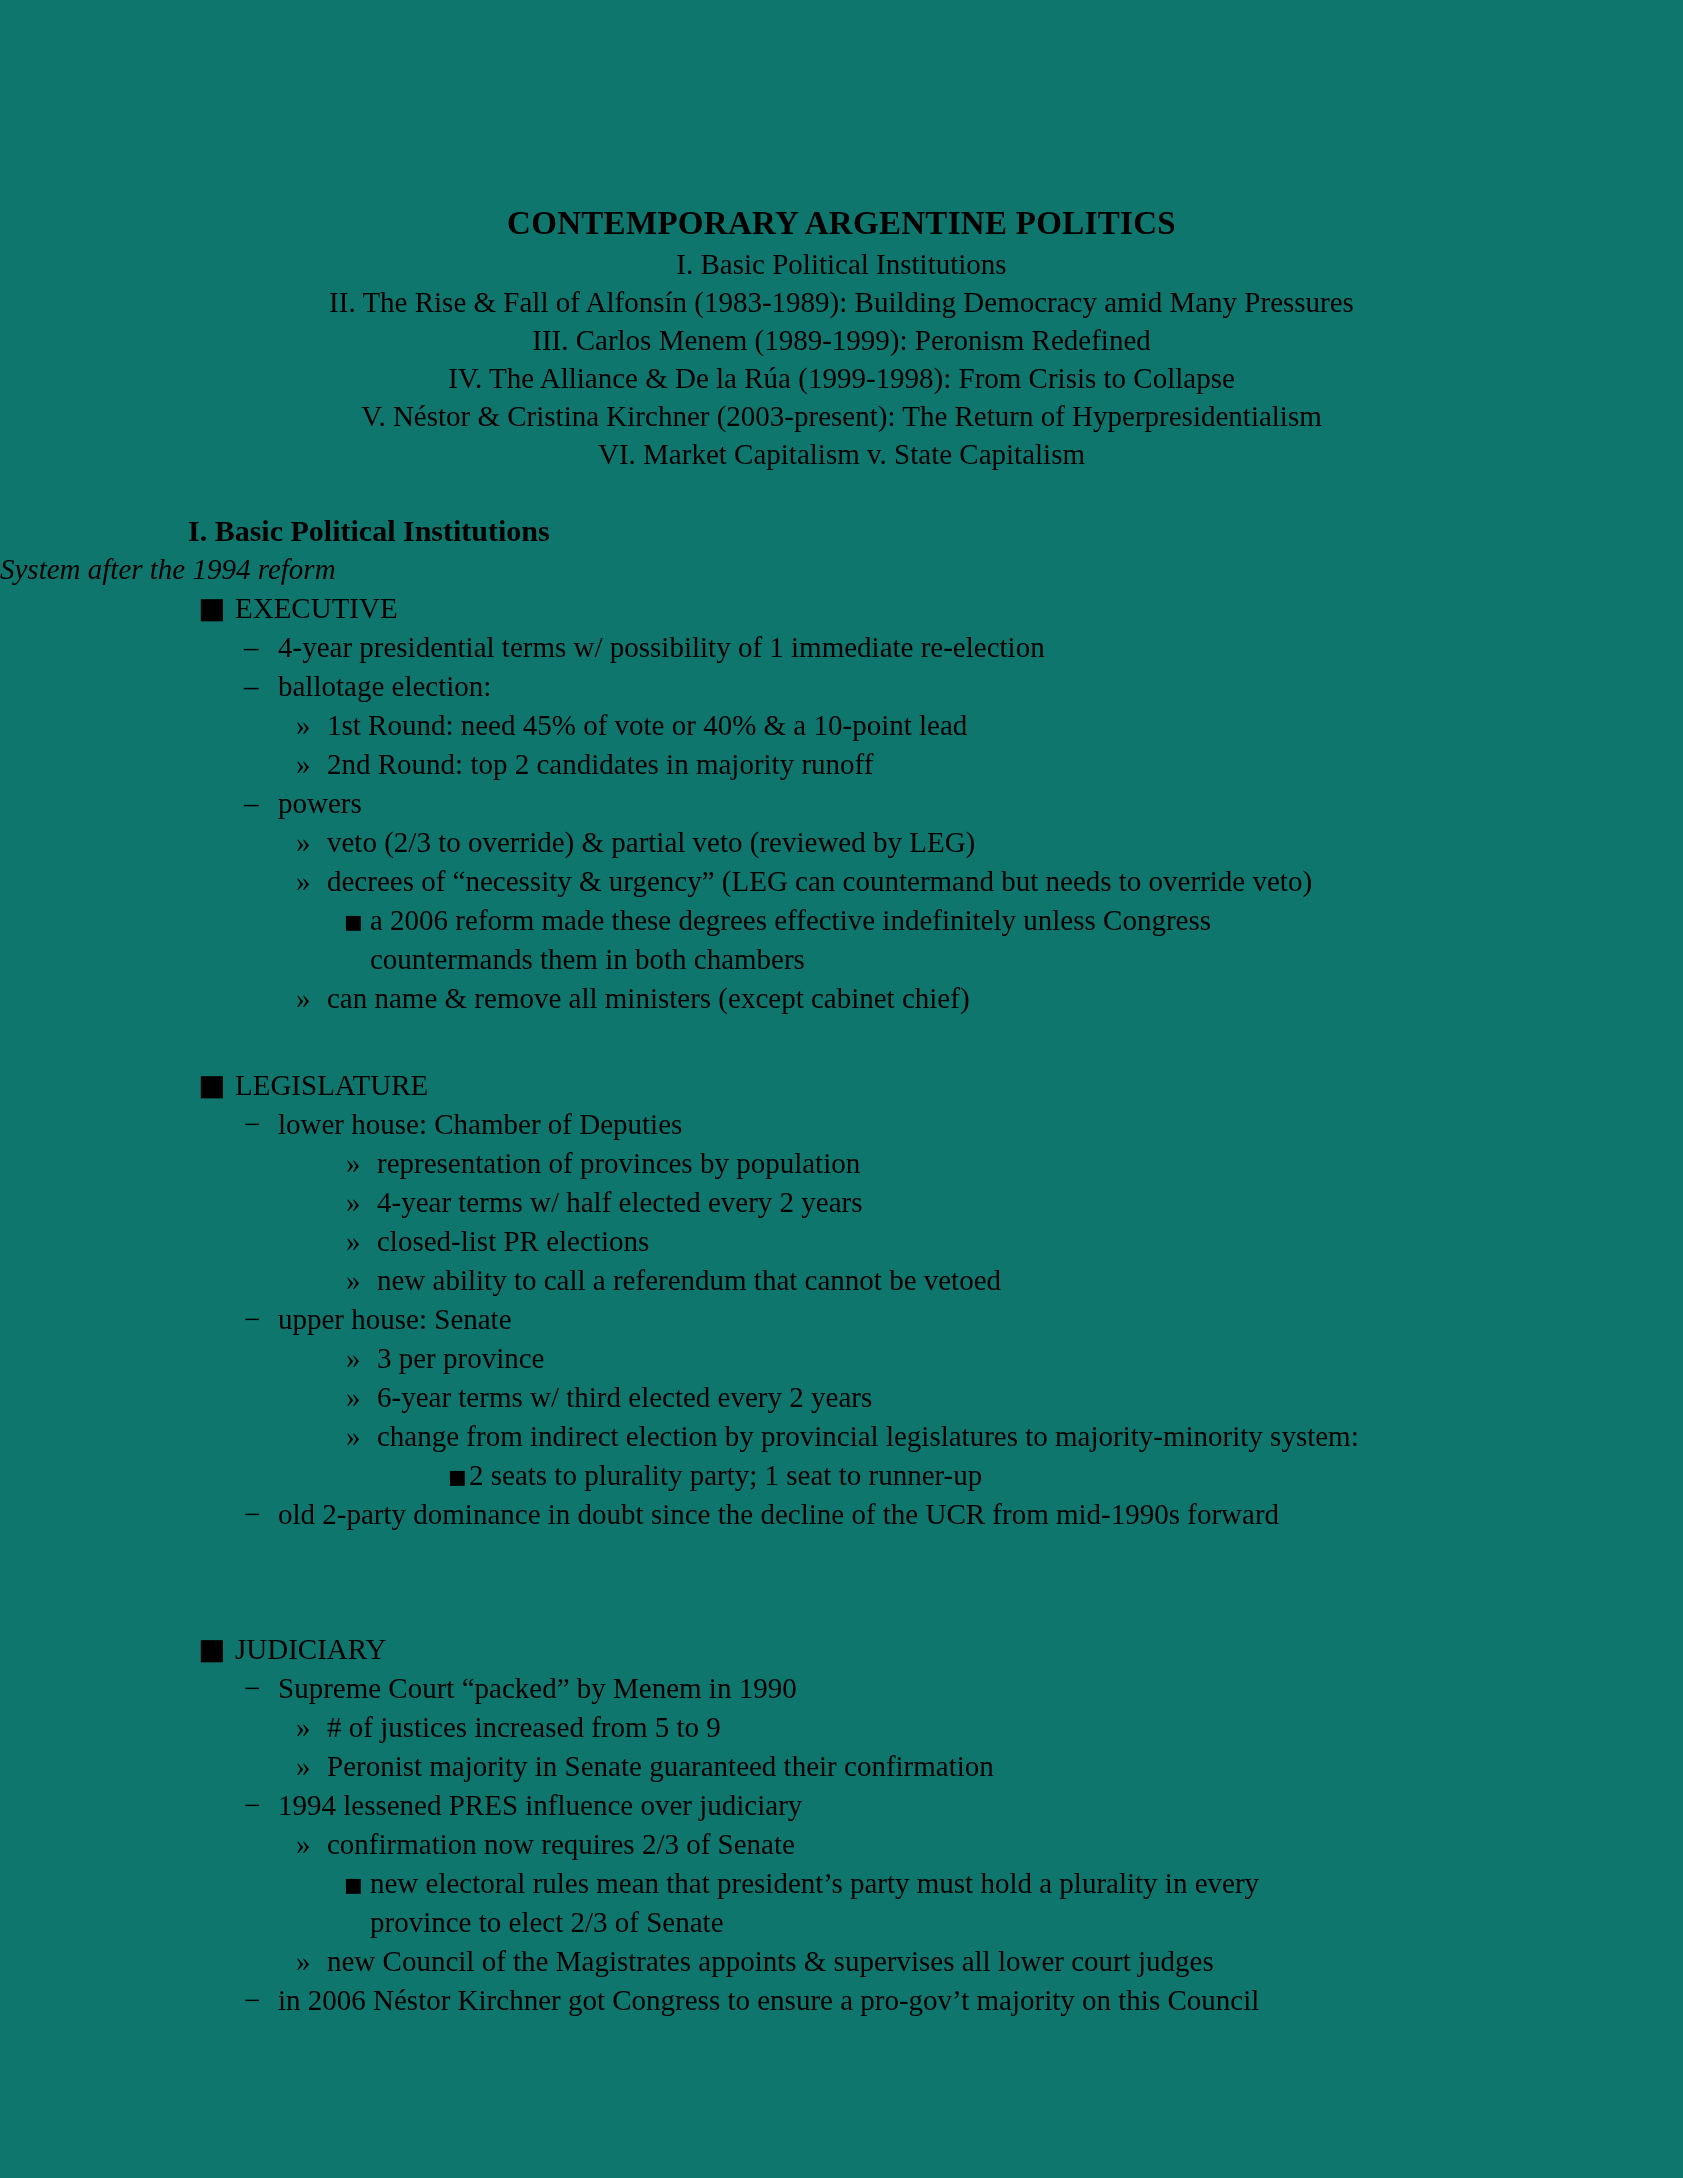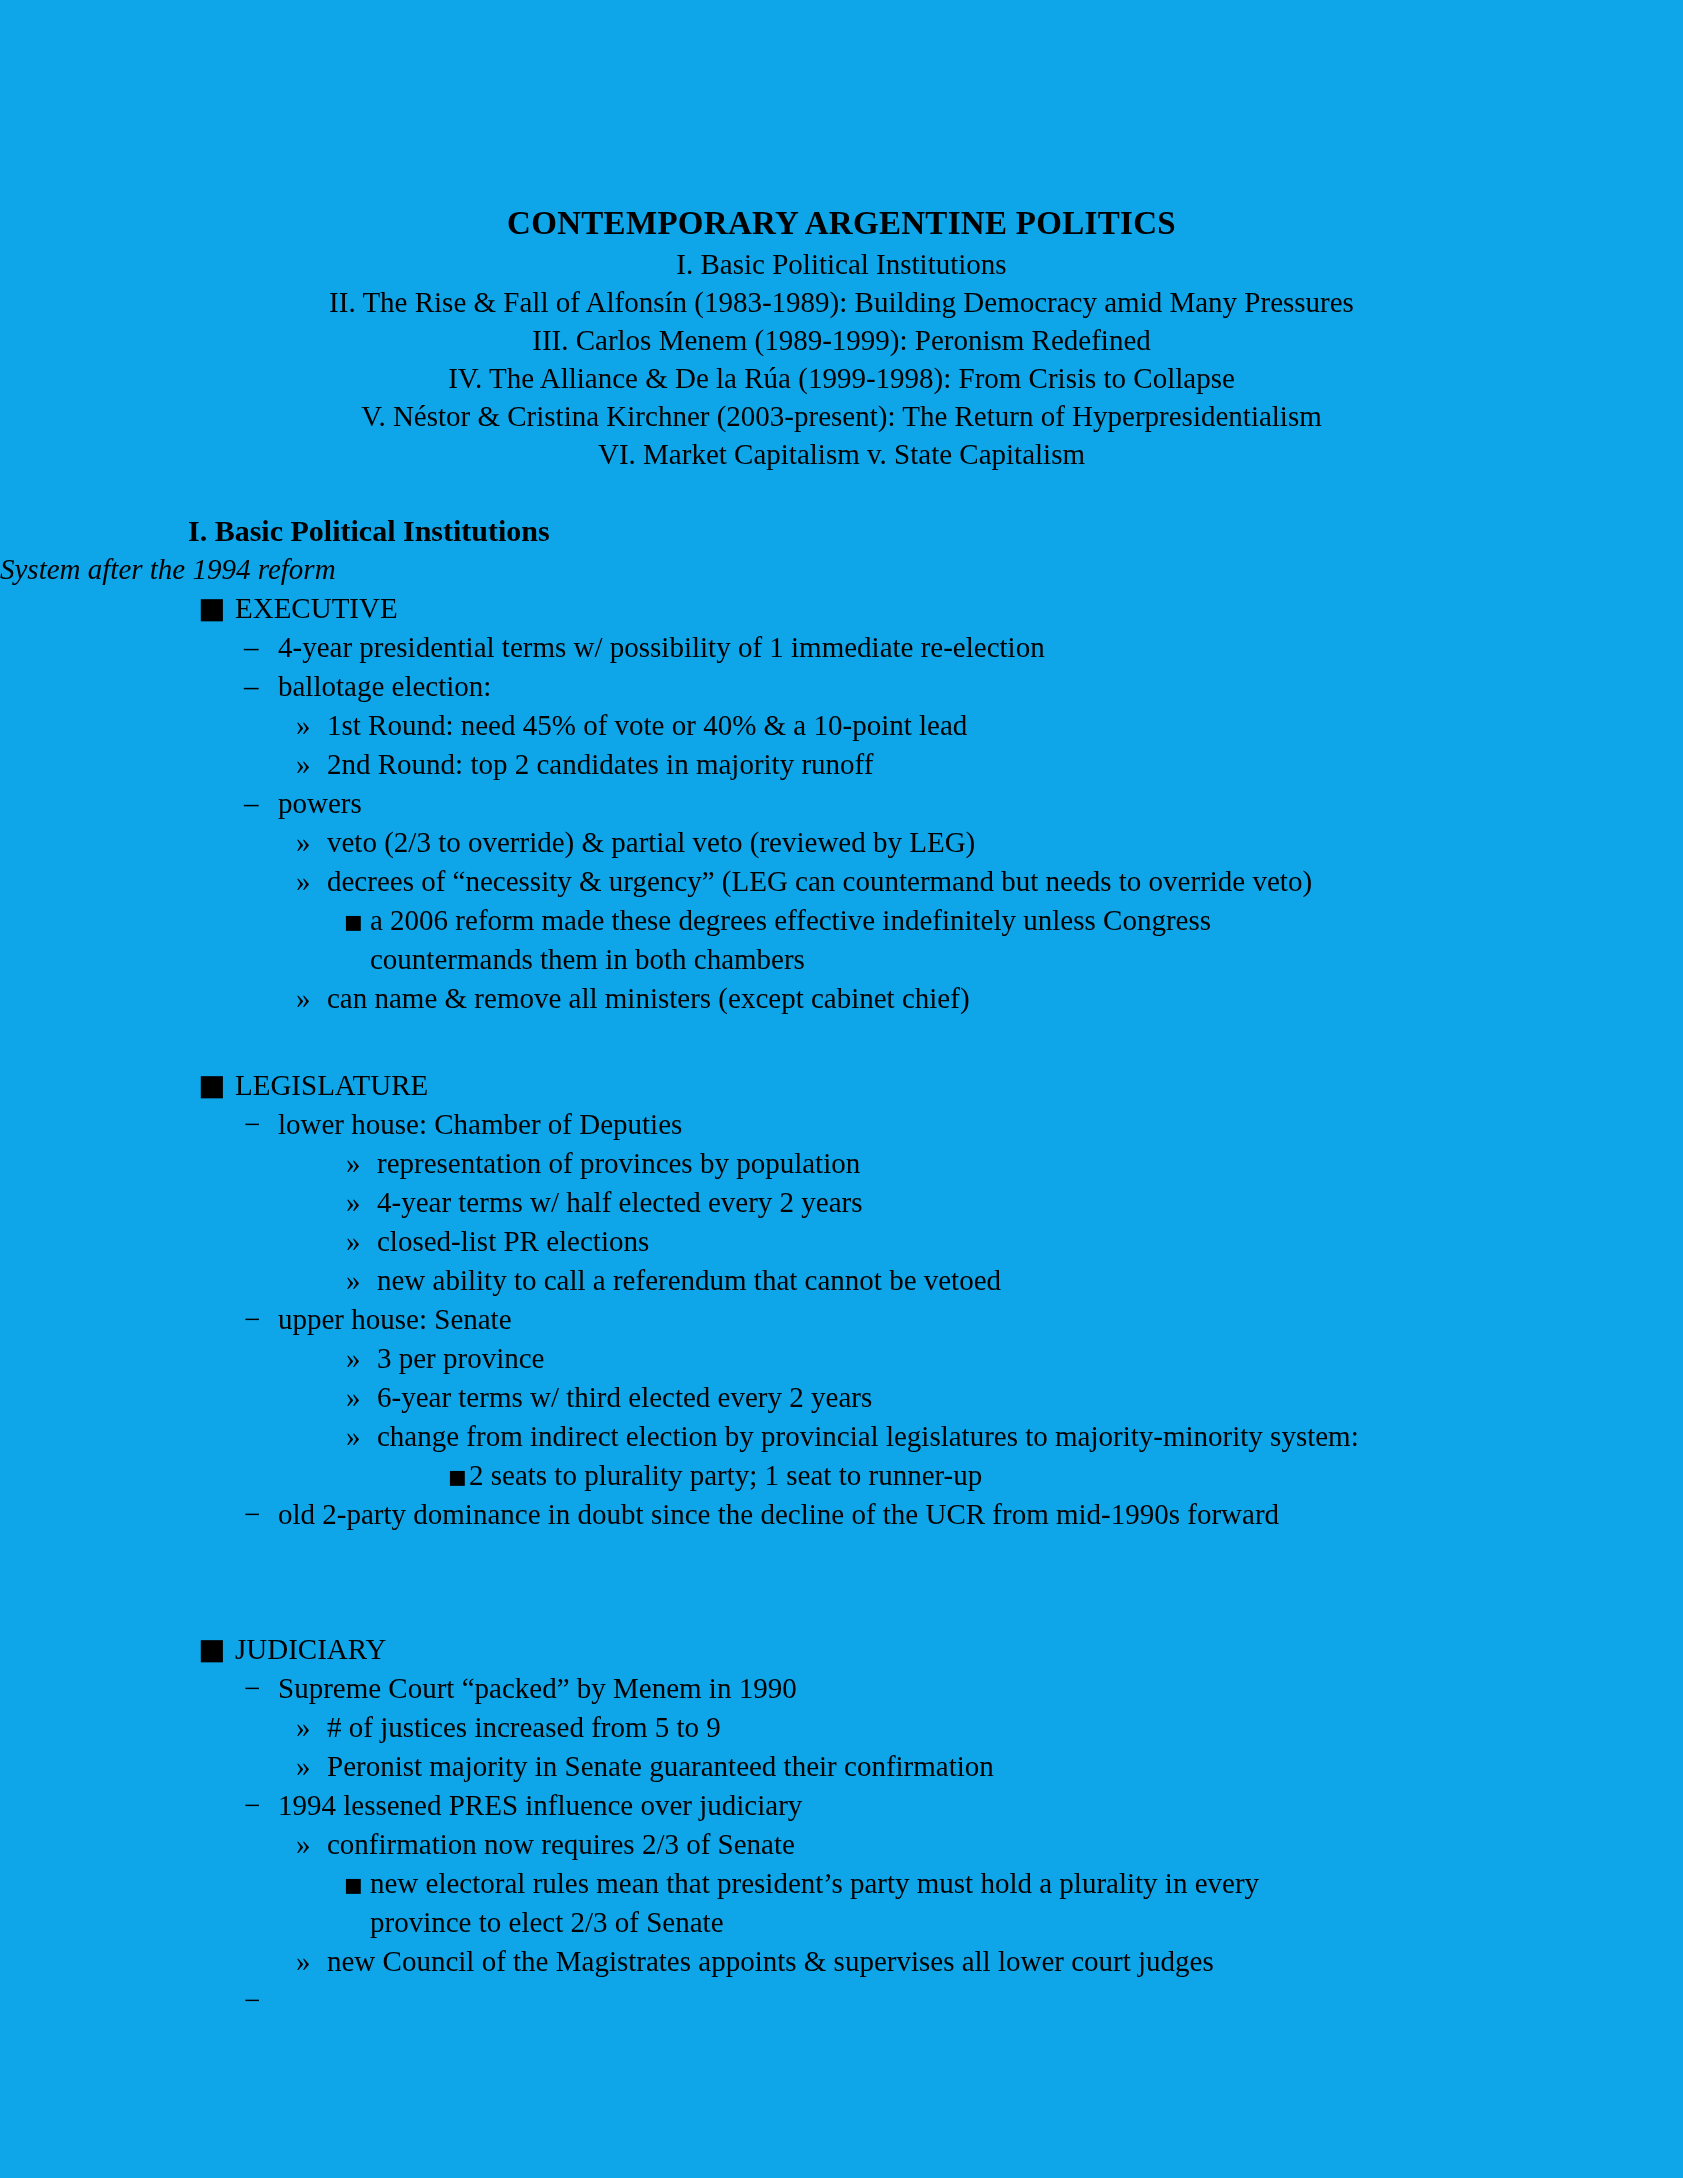--- a/index.html
+++ b/index.html
@@ -1,18 +1,18 @@
 <!DOCTYPE html>
 <html><head>
 <meta charset="utf-8">
 <style>
   html,body{margin:0;padding:0;}
   body{background:#ffffff;}
   .page{
-    width:1683px;height:2178px;background:#0ea5e9;color:#000000;
+    width:1683px;height:2178px;background:#0f766e;color:#000000;
     font-family:"Liberation Serif","DejaVu Serif",serif;
     font-size:29px;line-height:39px;
     box-sizing:border-box;padding-top:201px;overflow:hidden;
   }
   .doc-title{
     margin:0;text-align:center;font-weight:bold;
     font-size:33px;line-height:44px;letter-spacing:0.3px;
   }
   .header-lines{text-align:center;}
   .header-line{line-height:38px;}
@@ -180,17 +180,18 @@
           <span class="marker">▪</span>
           <span class="item-text"><span>new electoral rules mean that president’s party must hold a plurality in every
 province to elect 2/3 of Senate</span></span>
         </div>
         <div class="outline-item lv3">
           <span class="marker">»</span>
           <span class="item-text"><span>new Council of the Magistrates appoints &amp; supervises all lower court judges</span></span>
         </div>
         <div class="outline-item lv2">
           <span class="marker">−</span>
+          <span class="item-text"><span>in 2006 Néstor Kirchner got Congress to ensure a pro-gov’t majority on this Council</span></span>
         </div>
       </div>
   </section>
 </div>
 
 
 </body></html>

